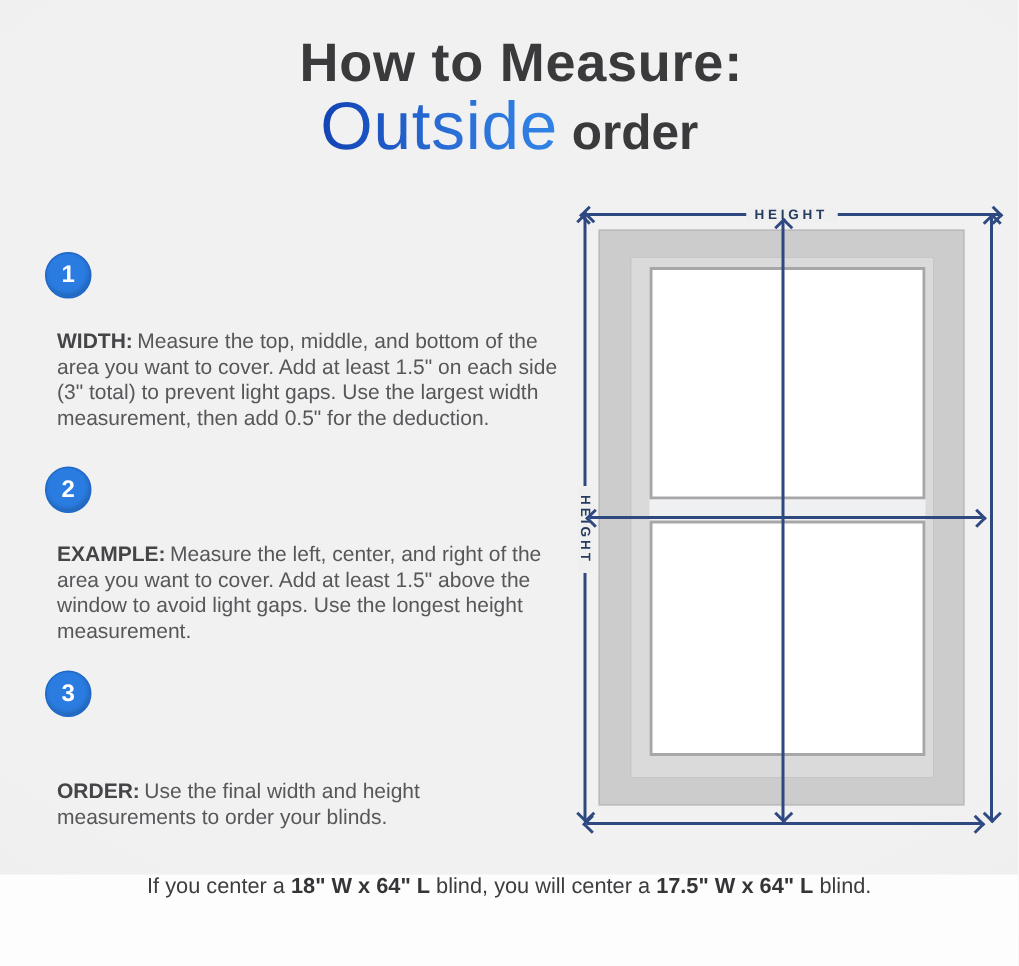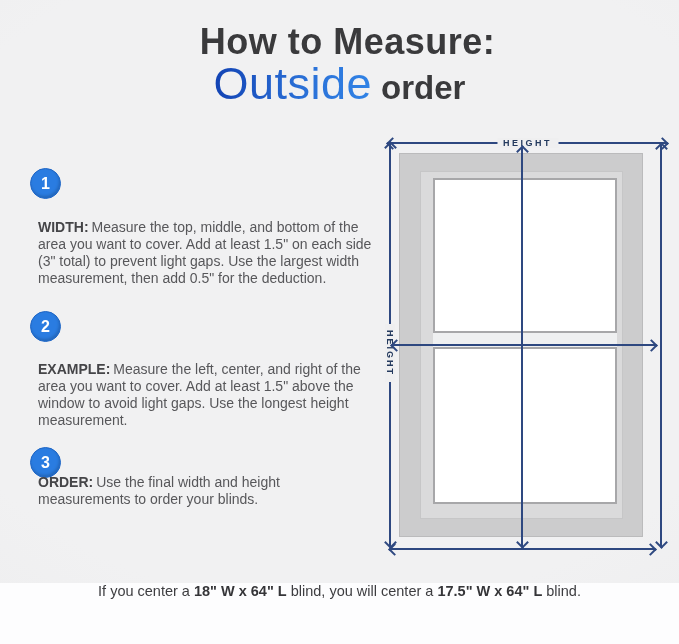--- a/index.html
+++ b/index.html
@@ -33,21 +33,21 @@
   }
   .step-text{
     position:absolute;font-size:14px;line-height:17px;color:#57575a;z-index:2;
   }
   .step-text .lbl{font-weight:bold;color:#454548;margin-right:3px;}
   #step1-badge{left:30px;top:168px;}
   #step1-text{left:38px;top:205px;width:338px;}
   #step2-badge{left:30px;top:311px;}
   #step2-text{left:38px;top:347px;width:342px;}
   #step3-badge{left:30px;top:447px;}
-  #step3-text{left:38px;top:460px;width:330px;}
+  #step3-text{left:38px;top:505px;width:330px;}
 
   
   .win{position:absolute;box-sizing:border-box;}
   #casing{left:399px;top:153px;width:244px;height:384px;background:#cccccd;border:1px solid #bbbbbc;z-index:1;}
   #frame{left:420px;top:171px;width:203px;height:348px;background:#dadadb;border:1px solid #c6c6c7;z-index:1;}
   #pane-upper{left:433px;top:178px;width:184px;height:155px;background:#ffffff;border:2px solid #a7a7a9;z-index:1;}
   #pane-gap{left:433px;top:333px;width:184px;height:14px;background:#eff0f1;z-index:1;}
   #pane-lower{left:433px;top:347px;width:184px;height:157px;background:#ffffff;border:2px solid #a7a7a9;z-index:1;}
 
   

